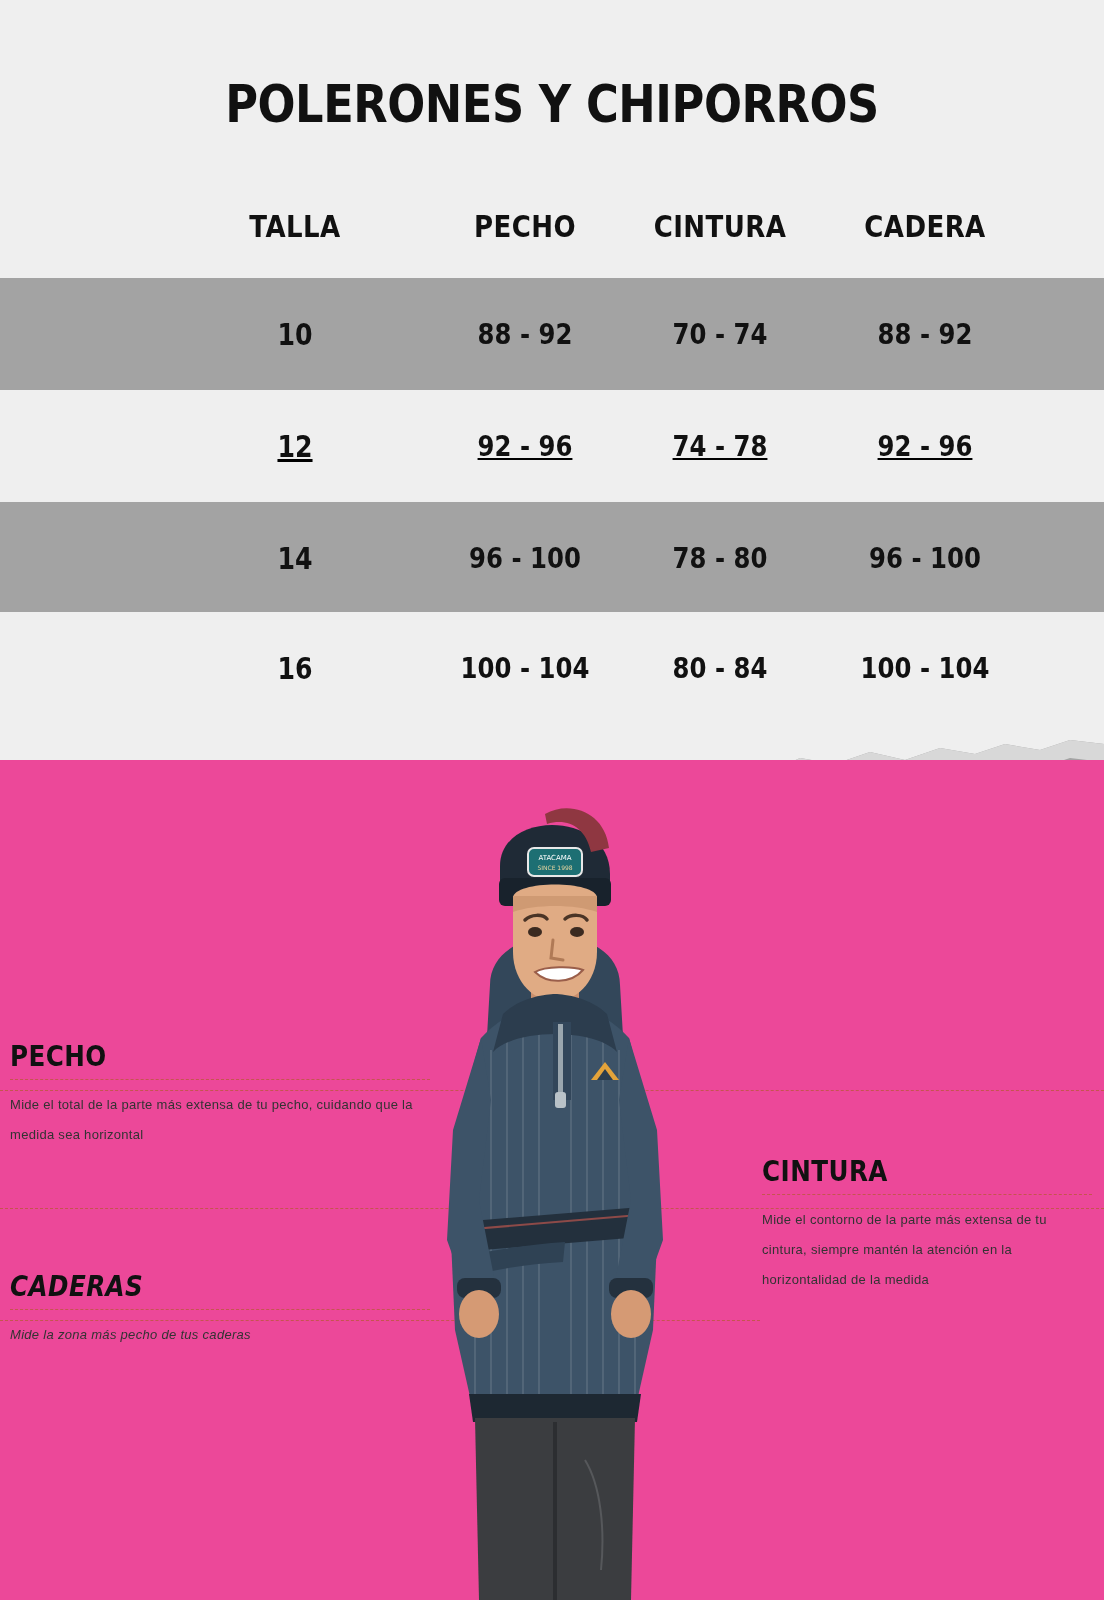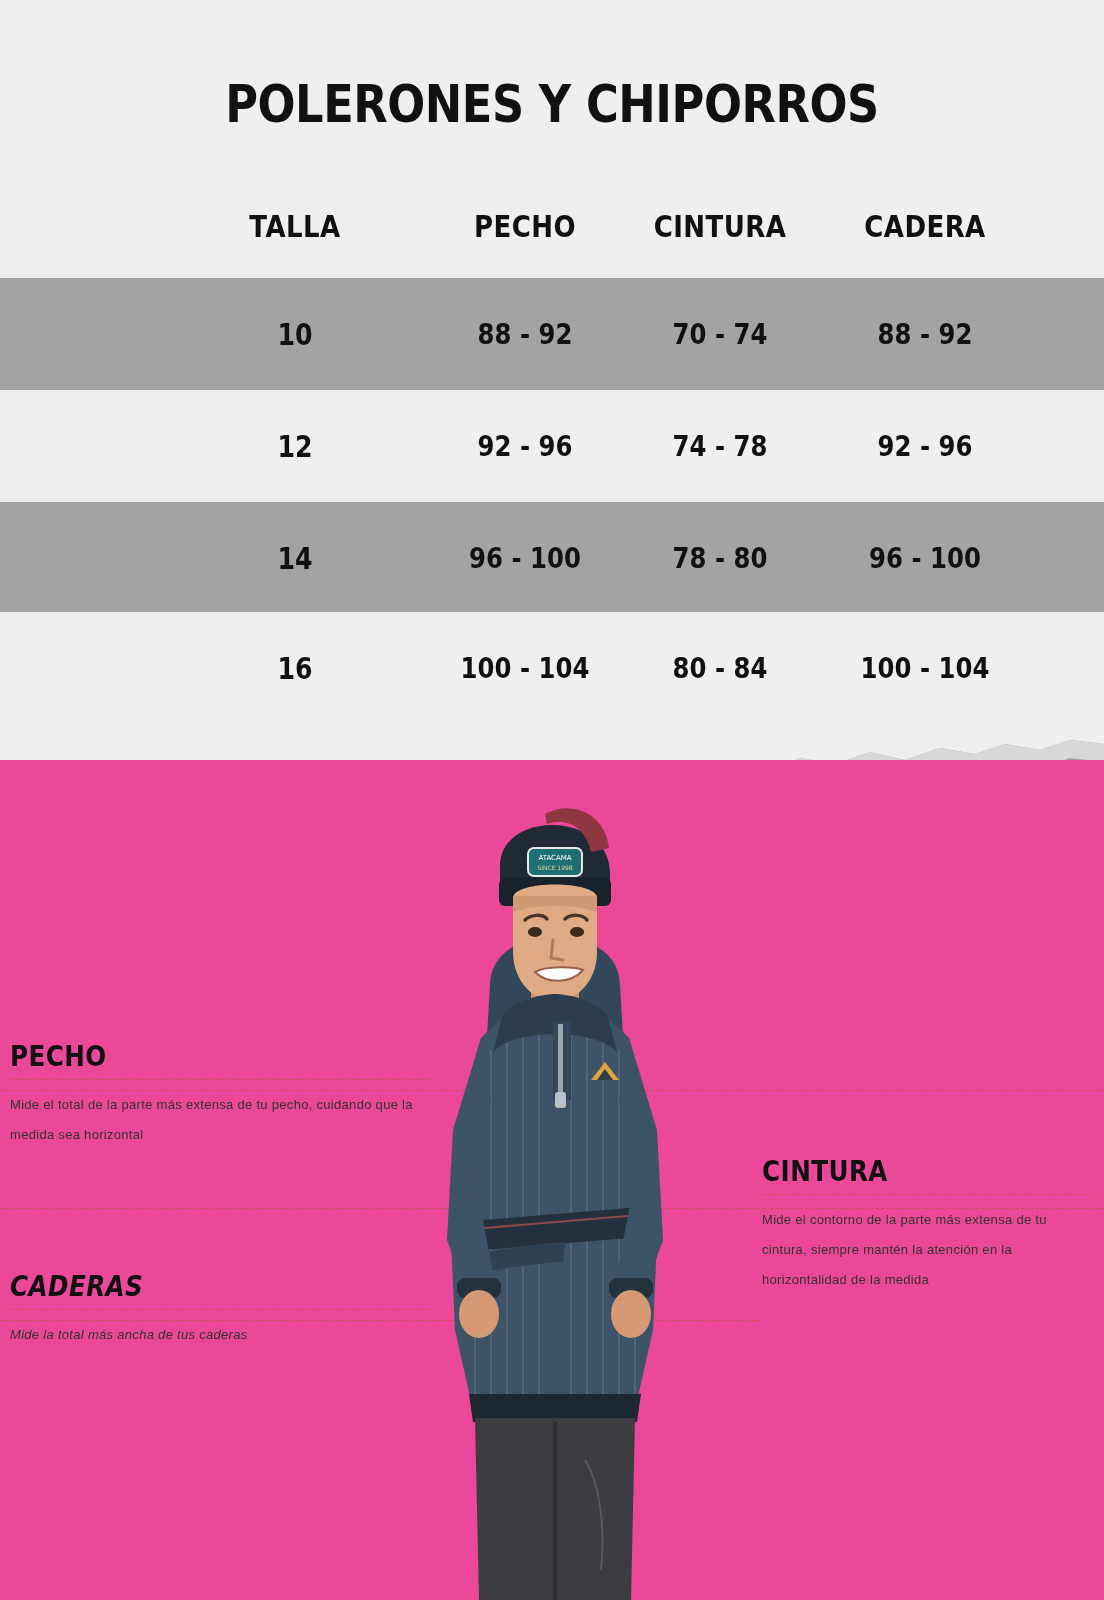--- a/index.html
+++ b/index.html
@@ -67,21 +67,21 @@
   }
   .head-cell { font-size: 31px; letter-spacing: 0.5px; }
 
   .c-talla  { width: 270px; margin-left: 115px; }
   .c-pecho  { width: 190px; }
   .c-cint   { width: 200px; }
   .c-cad    { width: 210px; }
 
   .data-row { height: 112px; }
   .row-1 { top: 278px; }
-  .row-2 { top: 390px; }
+  .row-2 { top: 390px; text-decoration: underline; }
   .row-3 { top: 502px; }
   .row-4 { top: 612px; }
 
   .data-cell { font-size: 29px; }
   .data-cell.size-col { font-size: 30px; }
 
   
   .torn {
     position: absolute;
     left: 0;
@@ -281,21 +281,21 @@
 
   <div class="callout callout-pecho">
     <h3>PECHO</h3>
     <div class="rule"></div>
     <p>Mide el total de la parte más extensa de tu pecho, cuidando que la medida sea horizontal</p>
   </div>
 
   <div class="callout callout-cad">
     <h3>CADERAS</h3>
     <div class="rule"></div>
-    <p>Mide la total más ancha de tus caderas</p>
+    <p>Mide la zona más pecho de tus caderas</p>
   </div>
 
   <div class="callout callout-cint">
     <h3>CINTURA</h3>
     <div class="rule"></div>
     <p>Mide el contorno de la parte más extensa de tu cintura, siempre mantén la atención en  la horizontalidad de la medida</p>
   </div>
 </div>
 
 </body></html>

